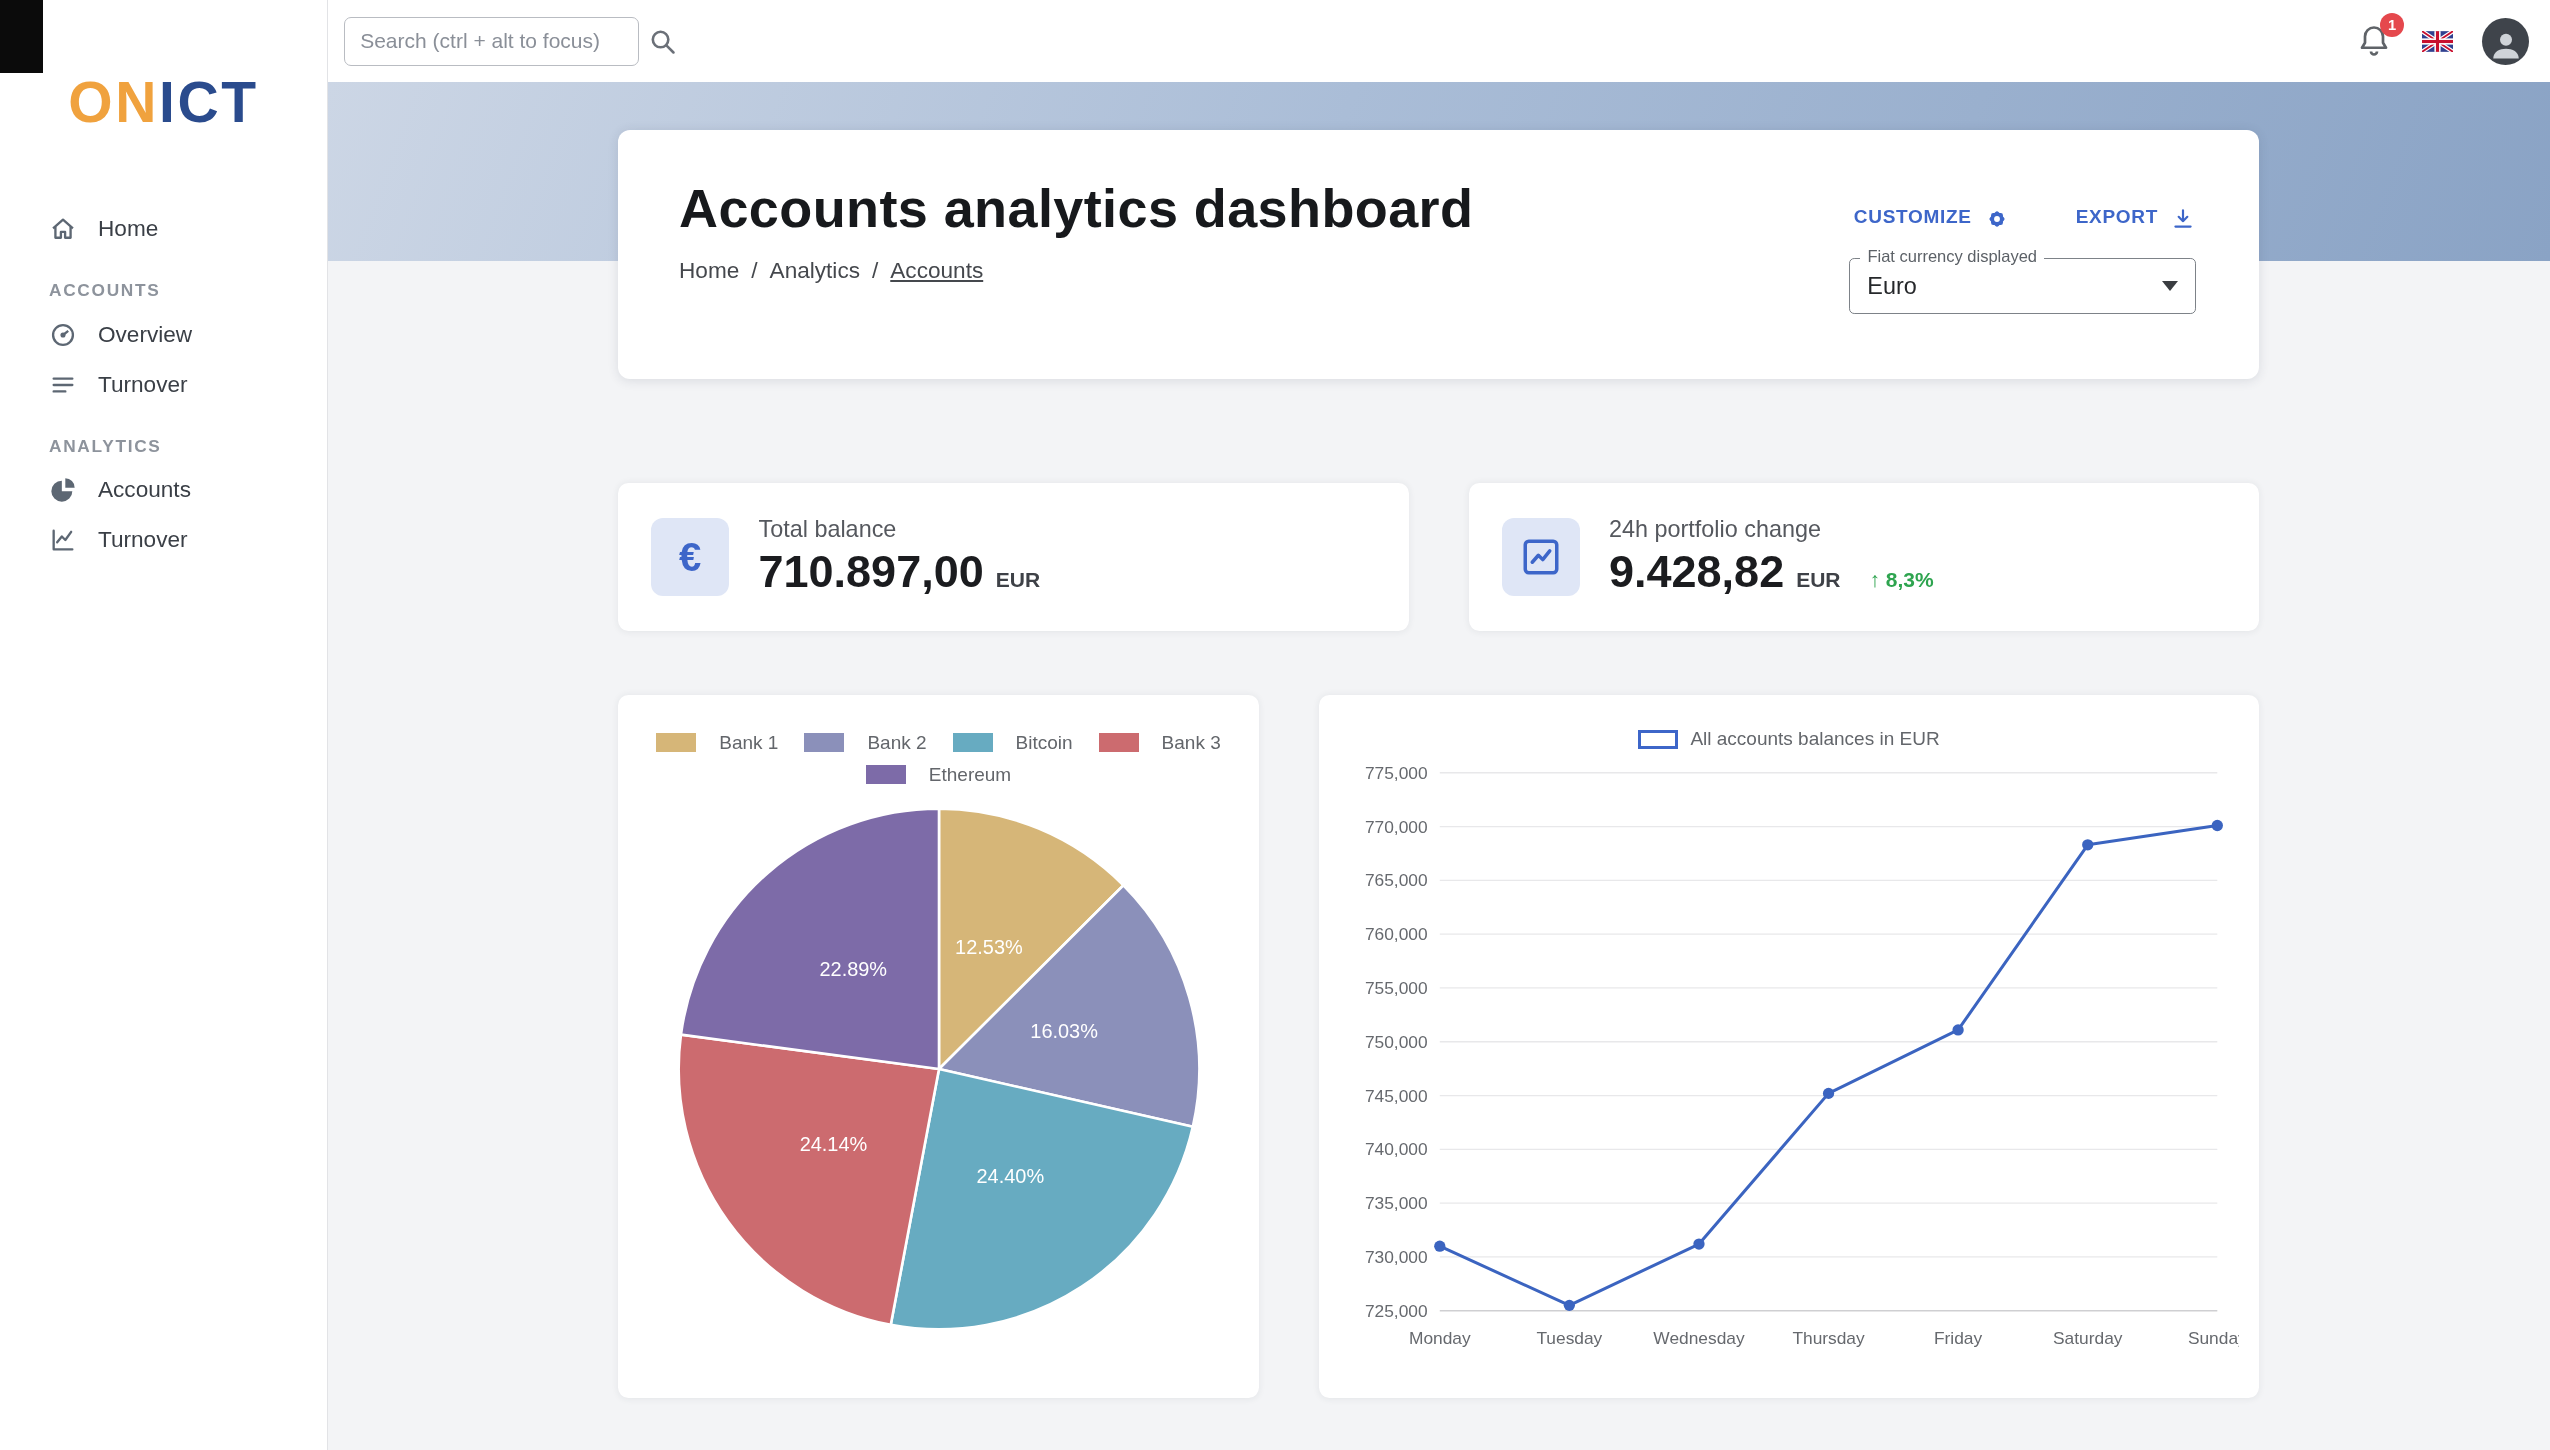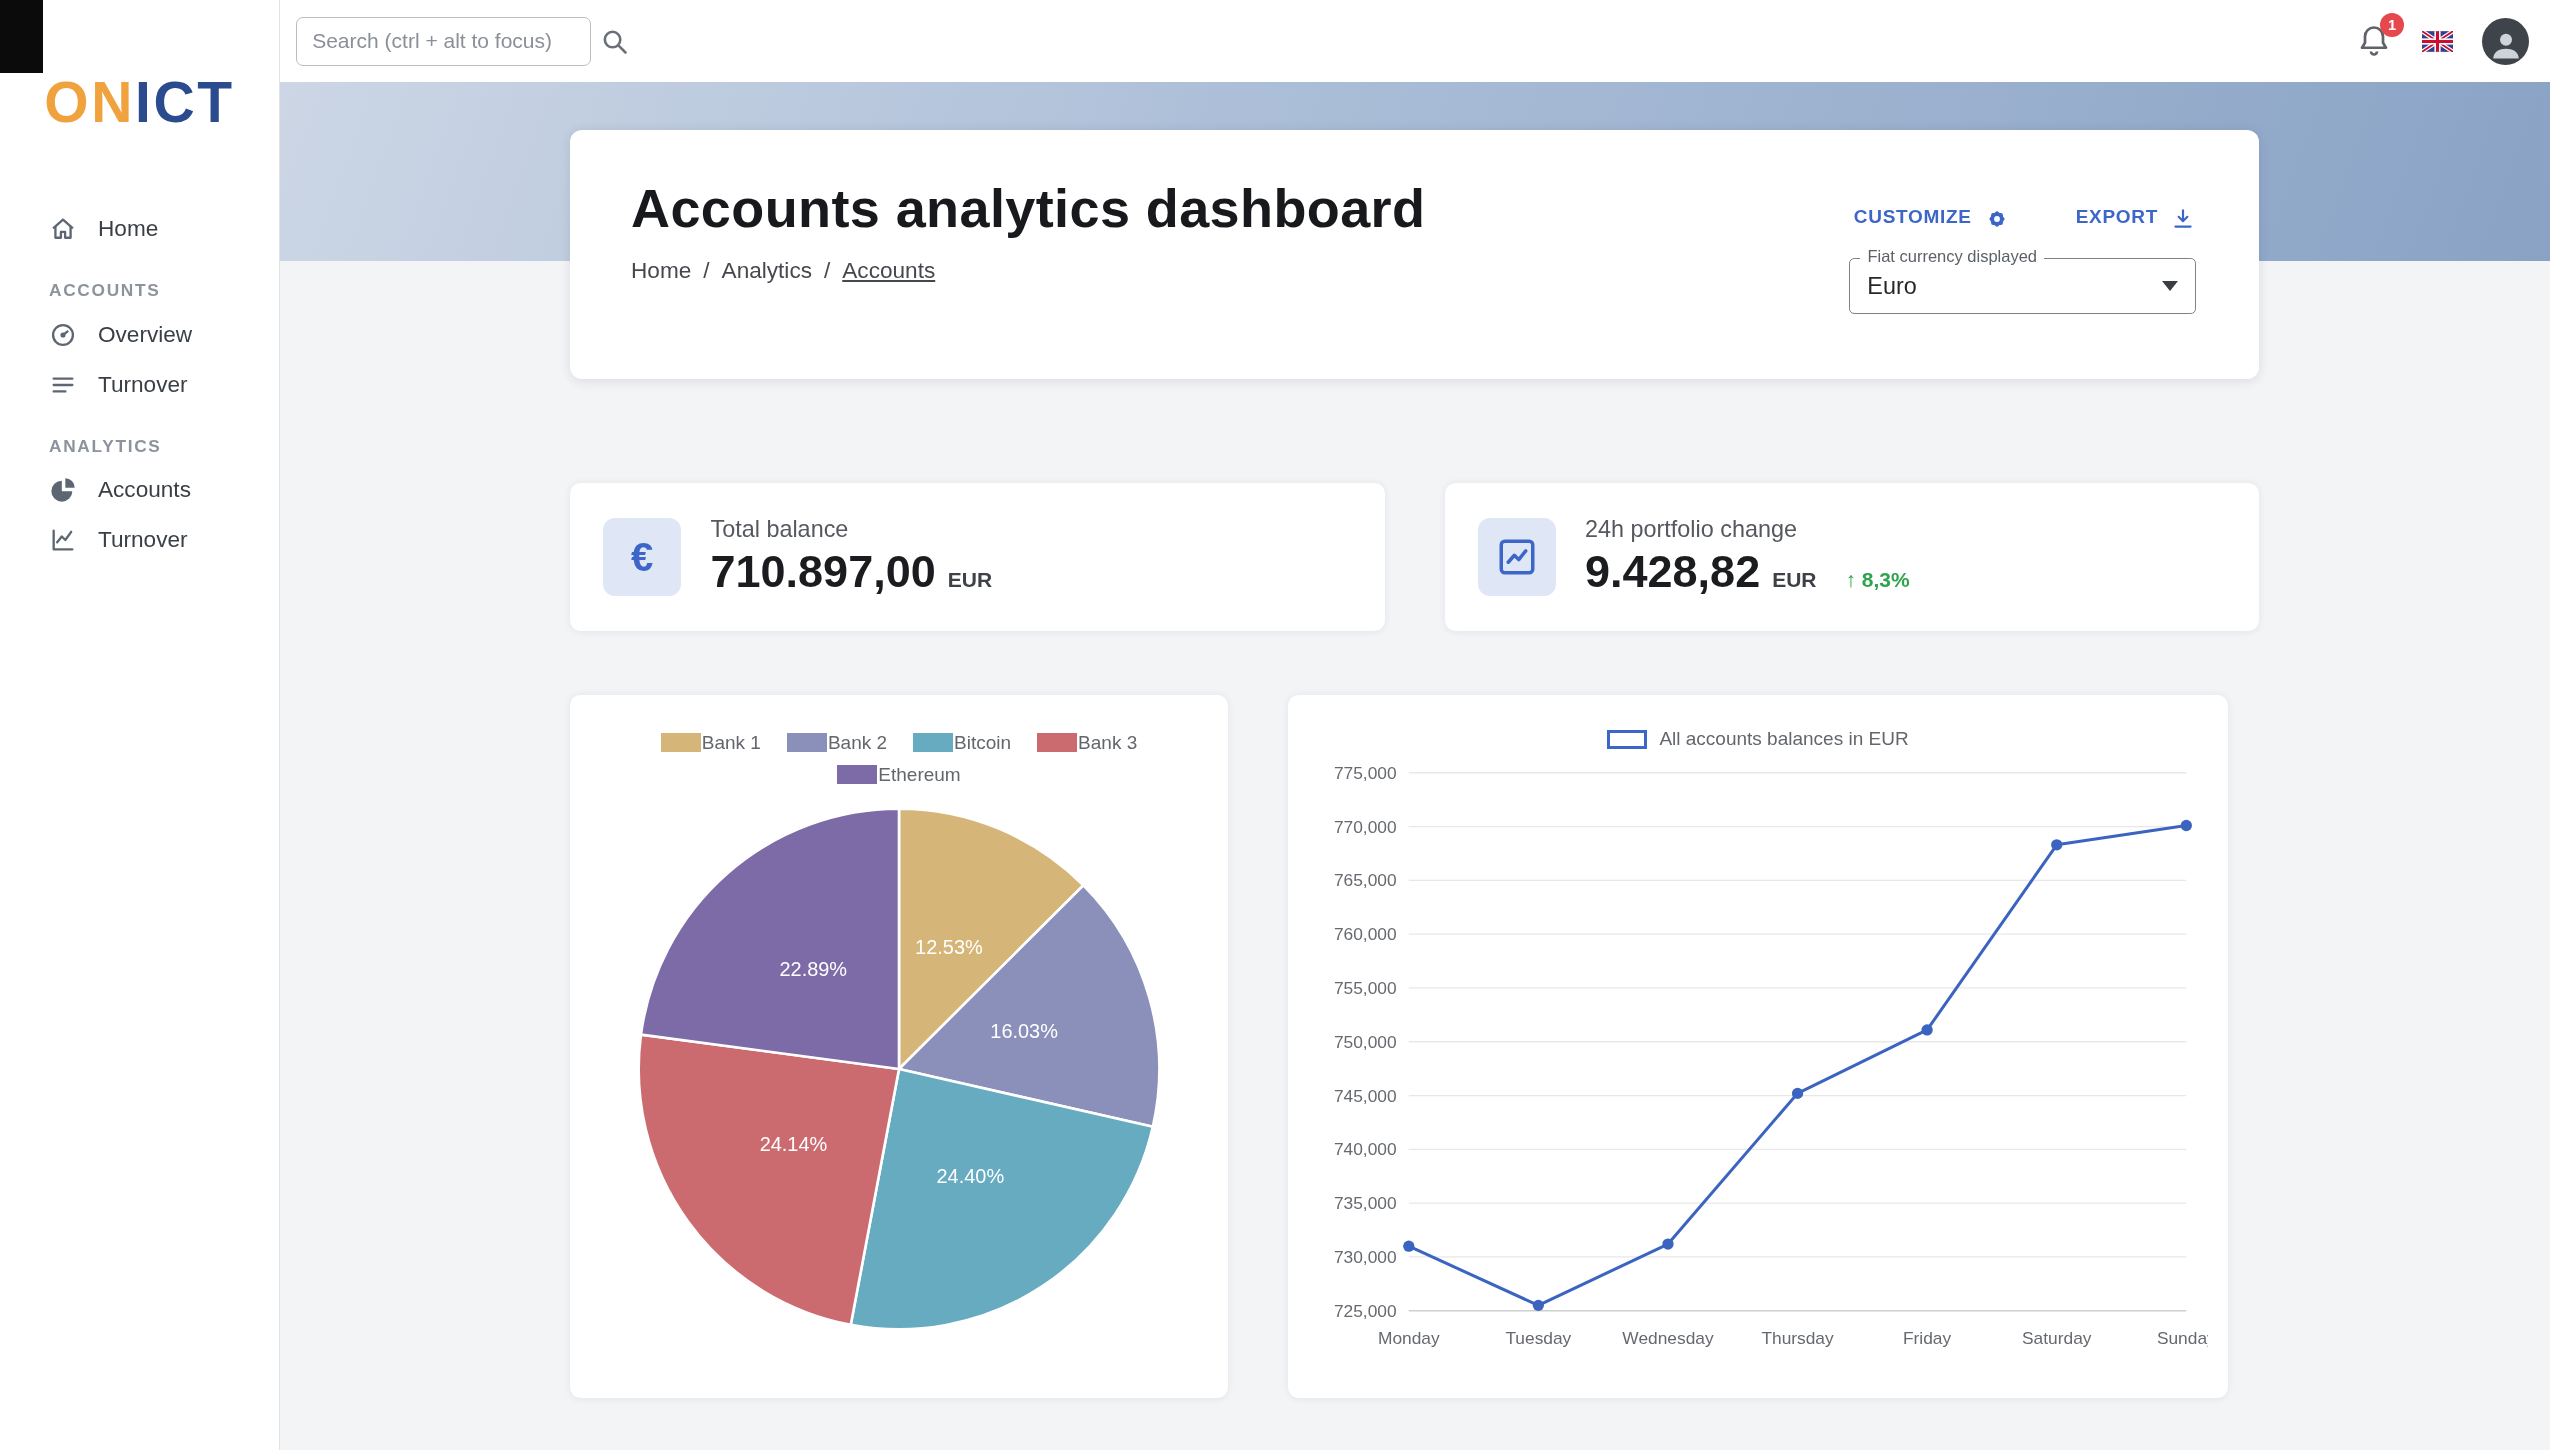--- a/index.html
+++ b/index.html
@@ -11,21 +11,21 @@
   html,body{margin:0;padding:0}
   body{
     width:2550px;height:1450px;overflow:hidden;
     font-family:"Liberation Sans","DejaVu Sans",sans-serif;
     background:#f3f4f6;color:#222;
   }
   svg text{font-family:"Liberation Sans","DejaVu Sans",sans-serif}
   .app{display:flex;width:2550px;height:1450px}
 
   
-  .sidebar{width:280px;background:#fff;border-right:0.9px solid #e2e3e6;position:relative;flex-shrink:0}
+  .sidebar{width:328px;background:#fff;border-right:0.9px solid #e2e3e6;position:relative;flex-shrink:0}
   .corner{position:absolute;top:0;left:0;width:43px;height:73px;background:#0b0b0b}
   .logo{height:204px;display:flex;align-items:center;justify-content:center;
         font-size:57px;font-weight:800;letter-spacing:2.6px;cursor:pointer}
   .logo-on{color:var(--logo-orange)}
   .logo-ict{color:var(--logo-navy)}
   .nav-item{display:flex;align-items:center;gap:21px;height:50px;padding-left:49px;
             font-size:22.6px;color:#3a3f46;cursor:pointer;text-decoration:none}
   .nav-icon{width:28px;height:28px;color:#5d6773;display:inline-flex;flex-shrink:0}
   .nav-icon svg{width:100%;height:100%}
   .nav-header{margin:26px 0 8.7px 49px;font-size:17.3px;font-weight:700;color:#8d939c;letter-spacing:1.7px}
@@ -90,21 +90,21 @@
   .stat-cur{font-size:21px;font-weight:700;color:#3e4147}
   .stat-change{font-size:21px;font-weight:700;color:var(--green);margin-left:17px}
 
   .charts-row{display:flex;gap:60px}
   .chart-card{background:#fff;border-radius:10.4px;box-shadow:0 0.9px 7px rgba(40,50,70,.08);
               padding:21px;height:703px;display:flex;flex-direction:column;align-items:center}
   .pie-card{width:658px}
   .line-card{width:940px}
   .pie-legend{display:flex;flex-wrap:wrap;justify-content:center;column-gap:26px;row-gap:10.4px;
               margin-top:15.6px;max-width:573px}
-  .legend-item{display:flex;align-items:center;gap:1px;font-size:19px;color:#63666b;cursor:pointer}
+  .legend-item{display:flex;align-items:center;gap:23px;font-size:19px;color:#63666b;cursor:pointer}
   .swatch{width:40px;height:19px;display:inline-block}
   .pie-holder{margin-top:14px}
   .line-legend{display:flex;align-items:center;gap:12px;font-size:19px;color:#63666b;
                margin:12px 0 7px;cursor:pointer}
   .line-swatch{width:40px;height:19px;border:3.5px solid var(--accent);background:#fff}
 </style>
 </head>
 <body>
 
 <div class="app">

